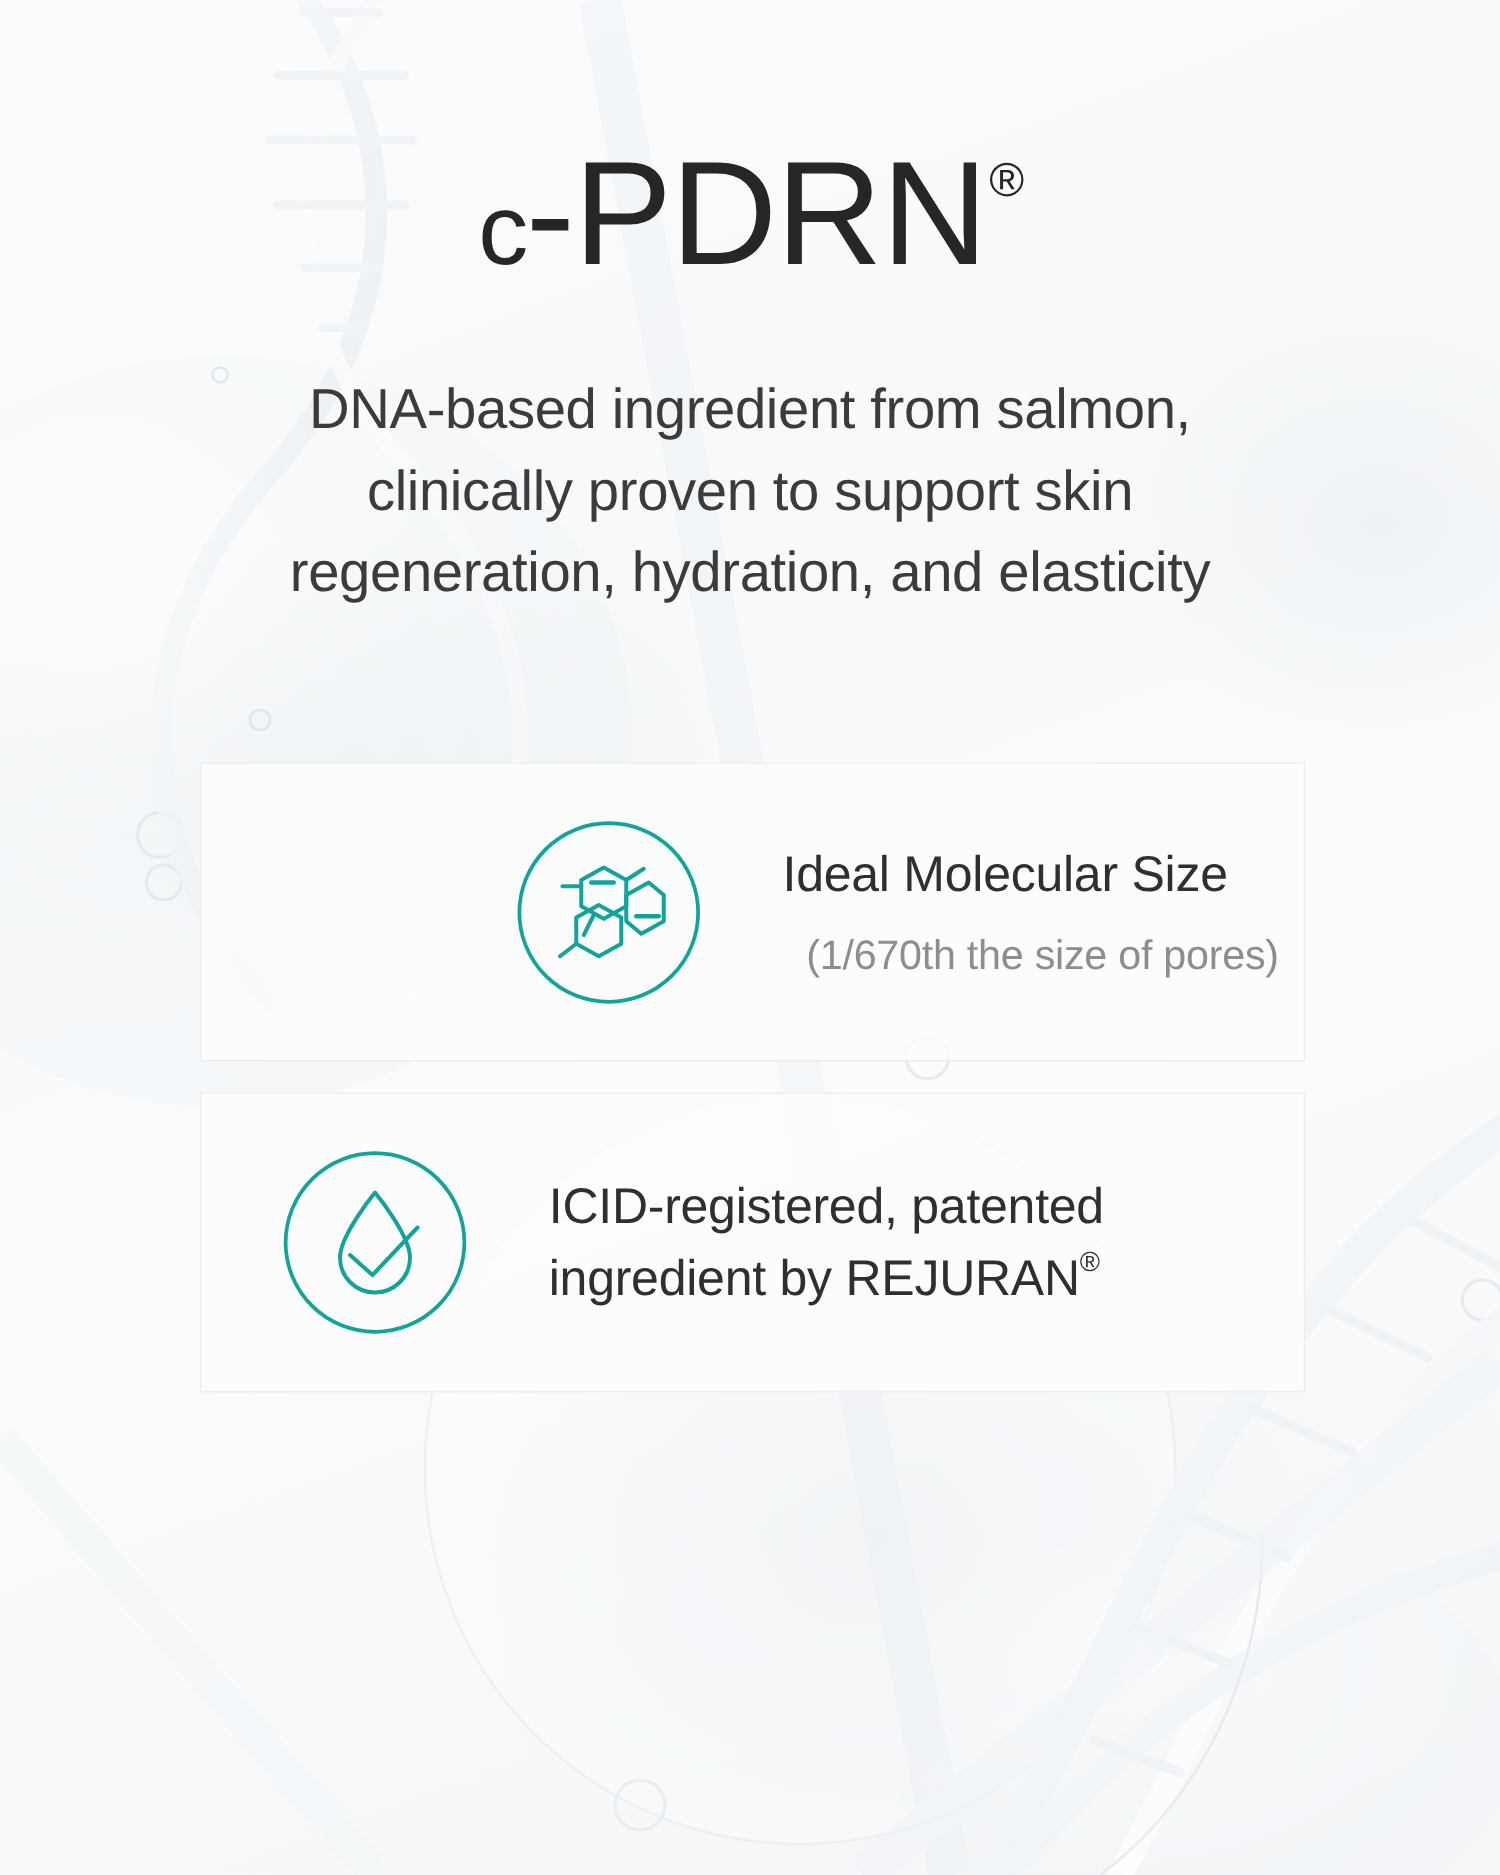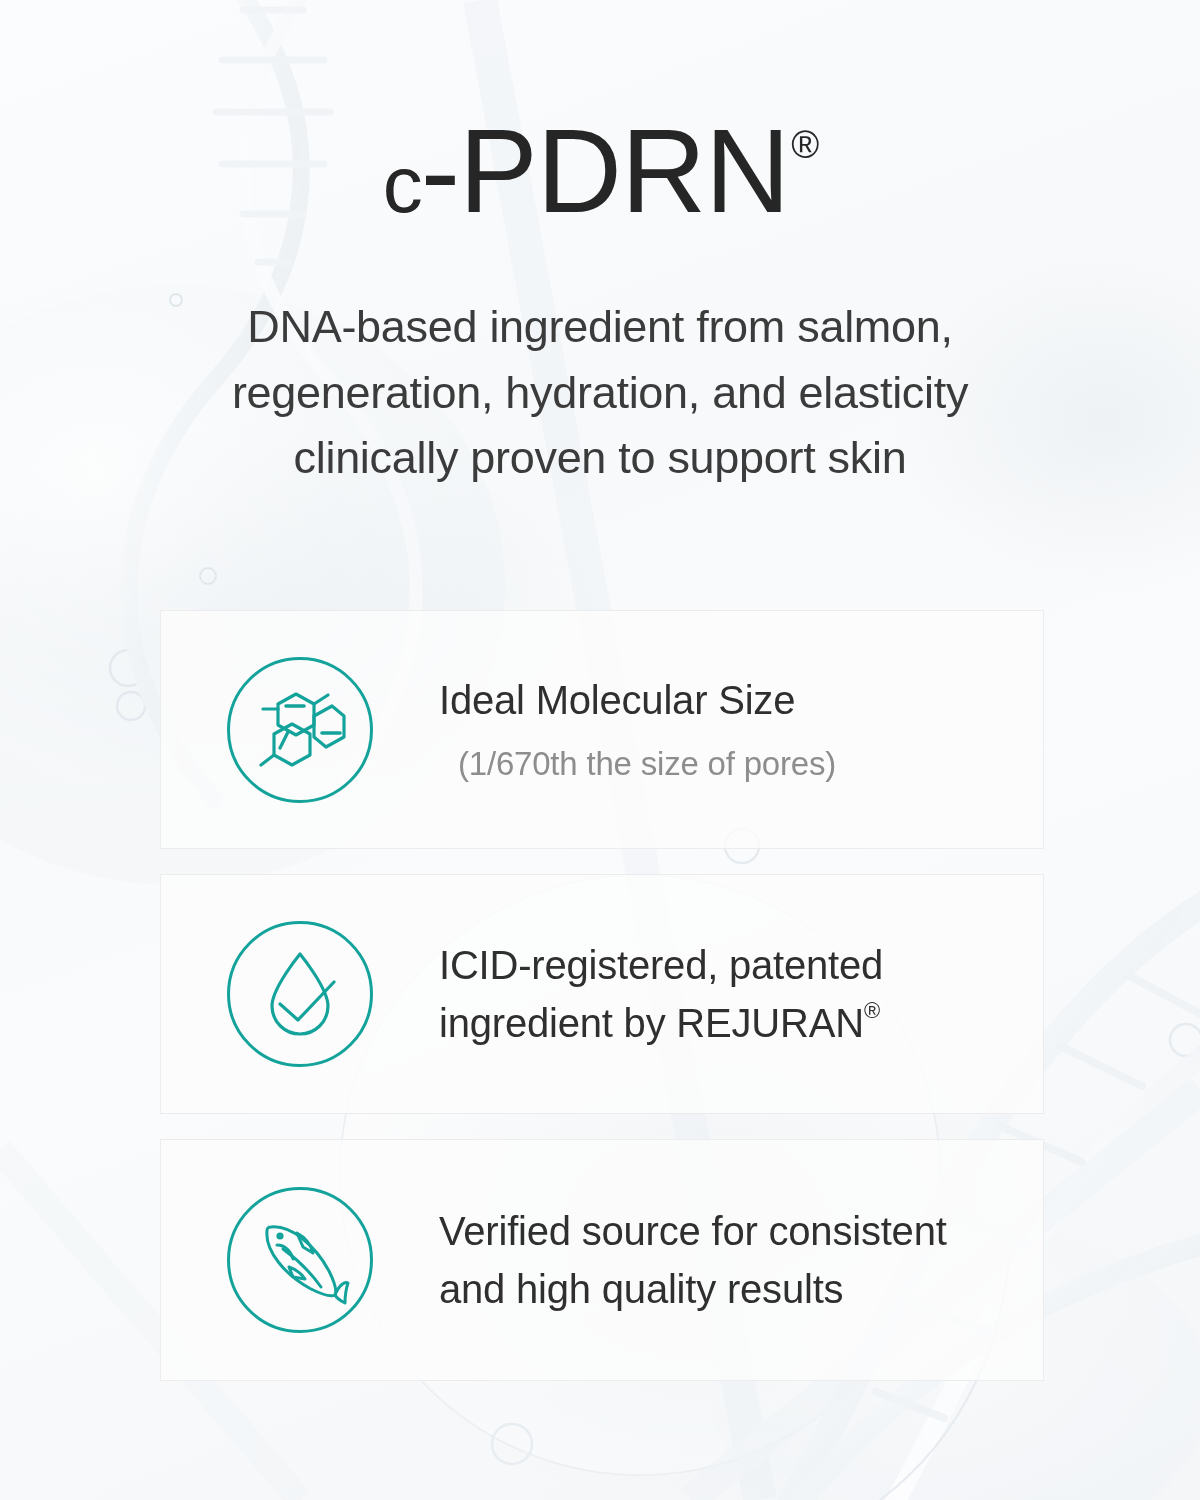--- a/index.html
+++ b/index.html
@@ -99,21 +99,21 @@
     position: relative;
     box-sizing: border-box;
     width: 884px;
     background: rgba(253,253,253,0.80);
     border: 1px solid #ececec;
     display: flex;
     align-items: center;
     padding: 0 0 0 66px;
     margin-bottom: 25px;
   }
-  .feature-card.card-1 { height: 239px; }
+  .feature-card.card-1 { height: 239px; justify-content: flex-end; }
   .feature-card.card-2 { height: 240px; }
   .feature-card.card-3 { height: 242px; margin-bottom: 0; }
 
   .icon-badge {
     flex: 0 0 auto;
     width: 146px;
     height: 146px;
     border-radius: 50%;
     border: 3px solid #14A39B;
     display: flex;
@@ -225,22 +225,22 @@
   </g>
 </svg>
 
 <div id="content">
 
   <div class="header-block">
     <h1 class="brand-title"><span class="lead-c">c</span><span>-PDRN</span><span class="reg">®</span></h1>
 
     <p class="subtitle">
       <span class="sub-line">DNA-based ingredient from salmon,</span>
+      <span class="sub-line">clinically proven to support skin</span>
       <span class="sub-line">regeneration, hydration, and elasticity</span>
-      <span class="sub-line">clinically proven to support skin</span>
     </p>
   </div>
 
   <div class="cards">
 
     <div class="feature-card card-1">
       <div class="icon-badge">
         <svg width="104" height="104" viewBox="0 0 104 104">
           <g fill="none" stroke="#14A39B" stroke-width="3.2" stroke-linecap="round" stroke-linejoin="round">
 
@@ -278,44 +278,15 @@
         </svg>
       </div>
       <div class="card-text">
         <div class="card-title">
           <span class="t-line">ICID-registered, patented</span>
           <span class="t-line"><span>ingredient by REJURAN</span><span class="reg-sm">®</span></span>
         </div>
       </div>
     </div>
 
-    <div class="feature-card card-3">
-      <div class="icon-badge">
-        <svg width="102" height="102" viewBox="0 0 102 102">
-          <g fill="none" stroke="#14A39B" stroke-width="3" stroke-linecap="round" stroke-linejoin="round">
-
-            <path d="M22 18 C 42 16, 66 36, 80 62 C 86 74, 88 82, 86 86
-                     C 82 88, 74 86, 62 80 C 36 66, 16 42, 18 22 C 18 19, 19 18, 22 18 Z"></path>
-
-            <path d="M28 36 C 36 36, 42 42, 44 50"></path>
-
-            <circle cx="31" cy="27" r="3.6" fill="#14A39B" stroke="none"></circle>
-
-            <path d="M34 40 C 48 50, 62 64, 72 78"></path>
-
-            <path d="M48 24 C 56 28, 62 36, 64 44 L 54 38 Z"></path>
-
-            <path d="M40 58 C 46 60, 52 64, 56 70 L 44 68 Z"></path>
-
-            <path d="M86 86 C 90 76, 96 72, 99 74 C 97 80, 96 88, 96 94 C 92 92, 88 90, 86 86 Z"></path>
-          </g>
-        </svg>
-      </div>
-      <div class="card-text">
-        <div class="card-title">
-          <span class="t-line">Verified source for consistent</span>
-          <span class="t-line">and high quality results</span>
-        </div>
-      </div>
-    </div>
 
   </div>
 </div>
 
 </body></html>

